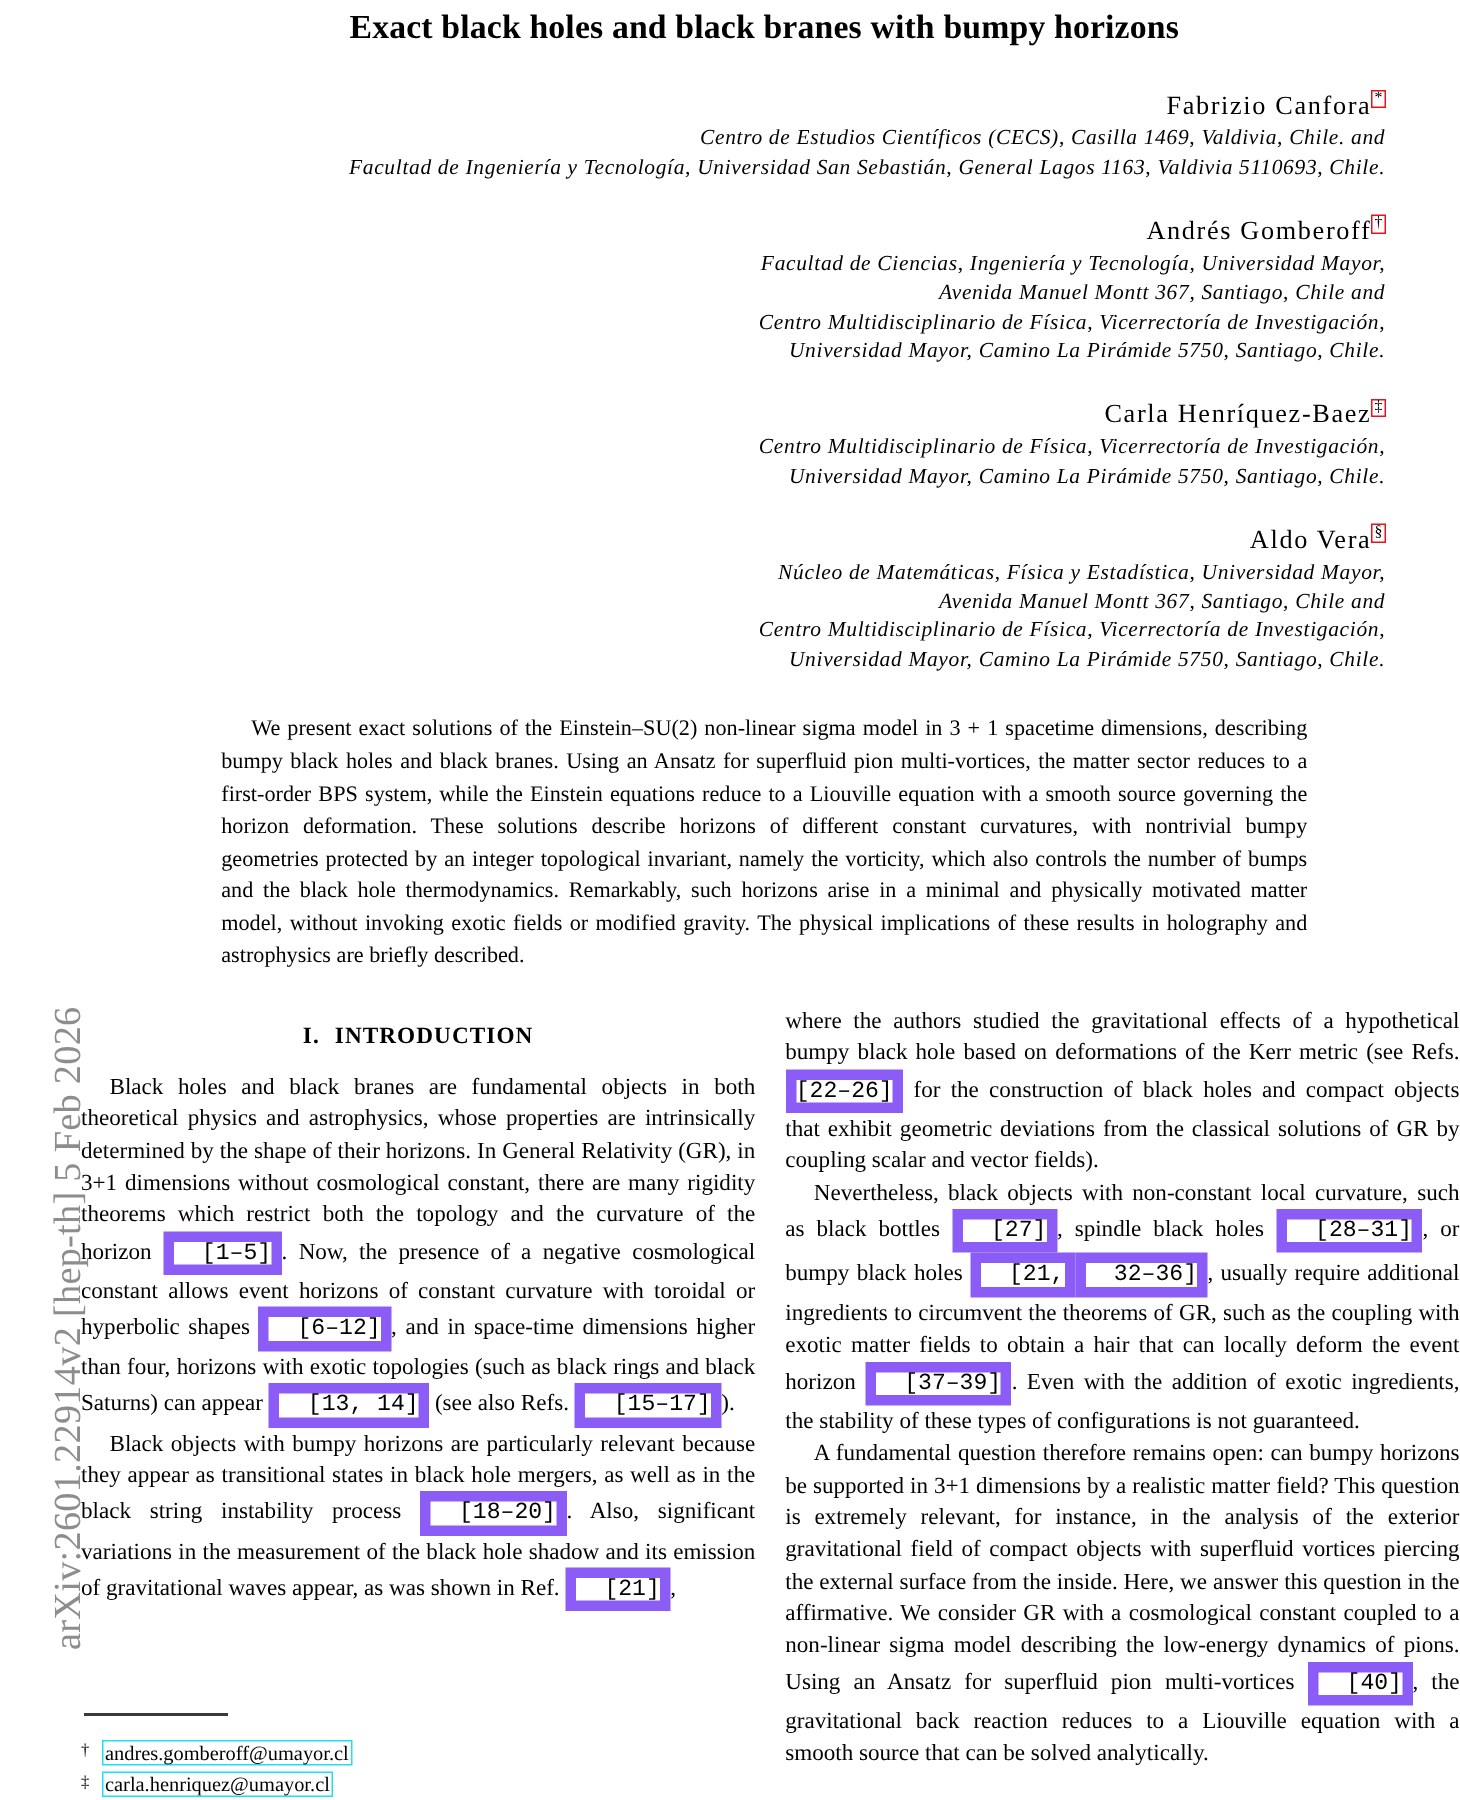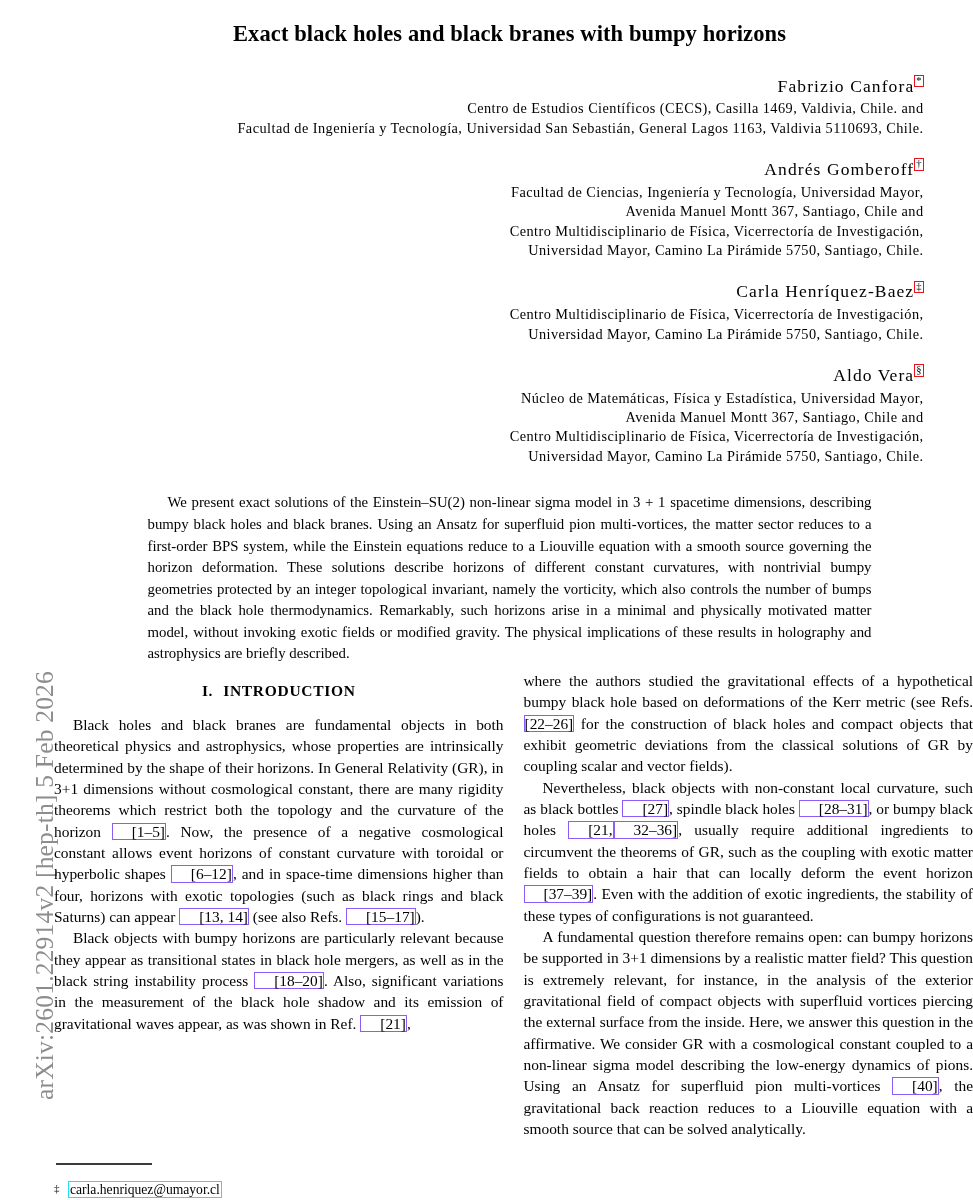--- a/index.html
+++ b/index.html
@@ -44,21 +44,21 @@
     position: absolute;
     left: 46px;
     top: 0;
     width: 927px;
     height: 1200px;
   }
 
   
   .frontmatter {
     width: 828px;
-    margin: 16px auto;
+    margin: 0 auto;
     padding-top: 4px;
   }
   .paper-title {
     text-align: center;
     font-size: 22.5px;
     font-weight: bold;
     line-height: 1.27;
     letter-spacing: 0.1px;
     margin: 0;
     padding: 0 10px;
@@ -81,20 +81,21 @@
     line-height: 1;
     border: 1px solid #e8111c;
     padding: 0px 1px;
     margin-left: 0px;
     letter-spacing: 0;
     position: relative;
     top: -1px;
   }
   .affil {
     font-size: 14.3px;
+    font-style: italic;
     line-height: 1.36;
     letter-spacing: 0.45px;
     margin-top: 1px;
   }
   .affil .aline { display: block; }
 
   
   .abstract {
     width: 724px;
     margin: 26px auto 0 auto;
@@ -135,26 +136,27 @@
     text-align: justify;
     text-justify: inter-word;
     text-indent: 19px;
     hyphens: manual;
   }
   p.body + p.body { margin-top: 0px; }
   p.body.noindent { text-indent: 0; }
 
   
   .cite {
-    border: 1px solid #8b5cf6;
+    border: 7px solid #8b5cf6;
     padding: 0 0px;
     margin: 0 0px;
     color: #000;
     display: inline-block;
     line-height: 1.0;
+    font-family: Liberation Mono, monospace;
   }
 
   
   .footnotes {
     position: absolute;
     left: 0px;
     bottom: 0px;
     width: 450px;
   }
   .fn-rule {
@@ -243,20 +245,21 @@
         <span class="secnum">I.</span><span>INTRODUCTION</span>
       </div>
       <div id="left-paras">
           <p class="body">Black holes and black branes are fundamental objects in both theoretical physics and astrophysics, whose properties are intrinsically determined by the shape of their horizons. In General Relativity (GR), in 3+1 dimensions without cosmological constant, there are many rigidity theorems which restrict both the topology and the curvature of the horizon <span class="cite">[1–5]</span>. Now, the presence of a negative cosmological constant allows event horizons of constant curvature with toroidal or hyperbolic shapes <span class="cite">[6–12]</span>, and in space-time dimensions higher than four, horizons with exotic topologies (such as black rings and black Saturns) can appear <span class="cite">[13, 14]</span> (see also Refs. <span class="cite">[15–17]</span>).</p>
           <p class="body">Black objects with bumpy horizons are particularly relevant because they appear as transitional states in black hole mergers, as well as in the black string instability process <span class="cite">[18–20]</span>. Also, significant variations in the measurement of the black hole shadow and its emission of gravitational waves appear, as was shown in Ref. <span class="cite">[21]</span>,</p>
         </div>
 
       <div class="footnotes">
         <div class="fn-rule"></div>
         <div id="footnote-list">
+            <div class="fn-line"><span class="fn-sym">†</span><span class="fn-mail">andres.gomberoff@umayor.cl</span></div>
             <div class="fn-line"><span class="fn-sym">‡</span><span class="fn-mail">carla.henriquez@umayor.cl</span></div>
             <div class="fn-line"><span class="fn-sym">§</span><span class="fn-mail">aldo.vera@umayor.cl</span></div>
           </div>
       </div>
     </div>
 
     <div class="col">
       <div id="right-paras">
           <p class="body noindent">where the authors studied the gravitational effects of a hypothetical bumpy black hole based on deformations of the Kerr metric (see Refs. <span class="cite">[22–26]</span> for the construction of black holes and compact objects that exhibit geometric deviations from the classical solutions of GR by coupling scalar and vector fields).</p>
           <p class="body">Nevertheless, black objects with non-constant local curvature, such as black bottles <span class="cite">[27]</span>, spindle black holes <span class="cite">[28–31]</span>, or bumpy black holes <span class="cite">[21,</span><span class="cite">32–36]</span>, usually require additional ingredients to circumvent the theorems of GR, such as the coupling with exotic matter fields to obtain a hair that can locally deform the event horizon <span class="cite">[37–39]</span>. Even with the addition of exotic ingredients, the stability of these types of configurations is not guaranteed.</p>

